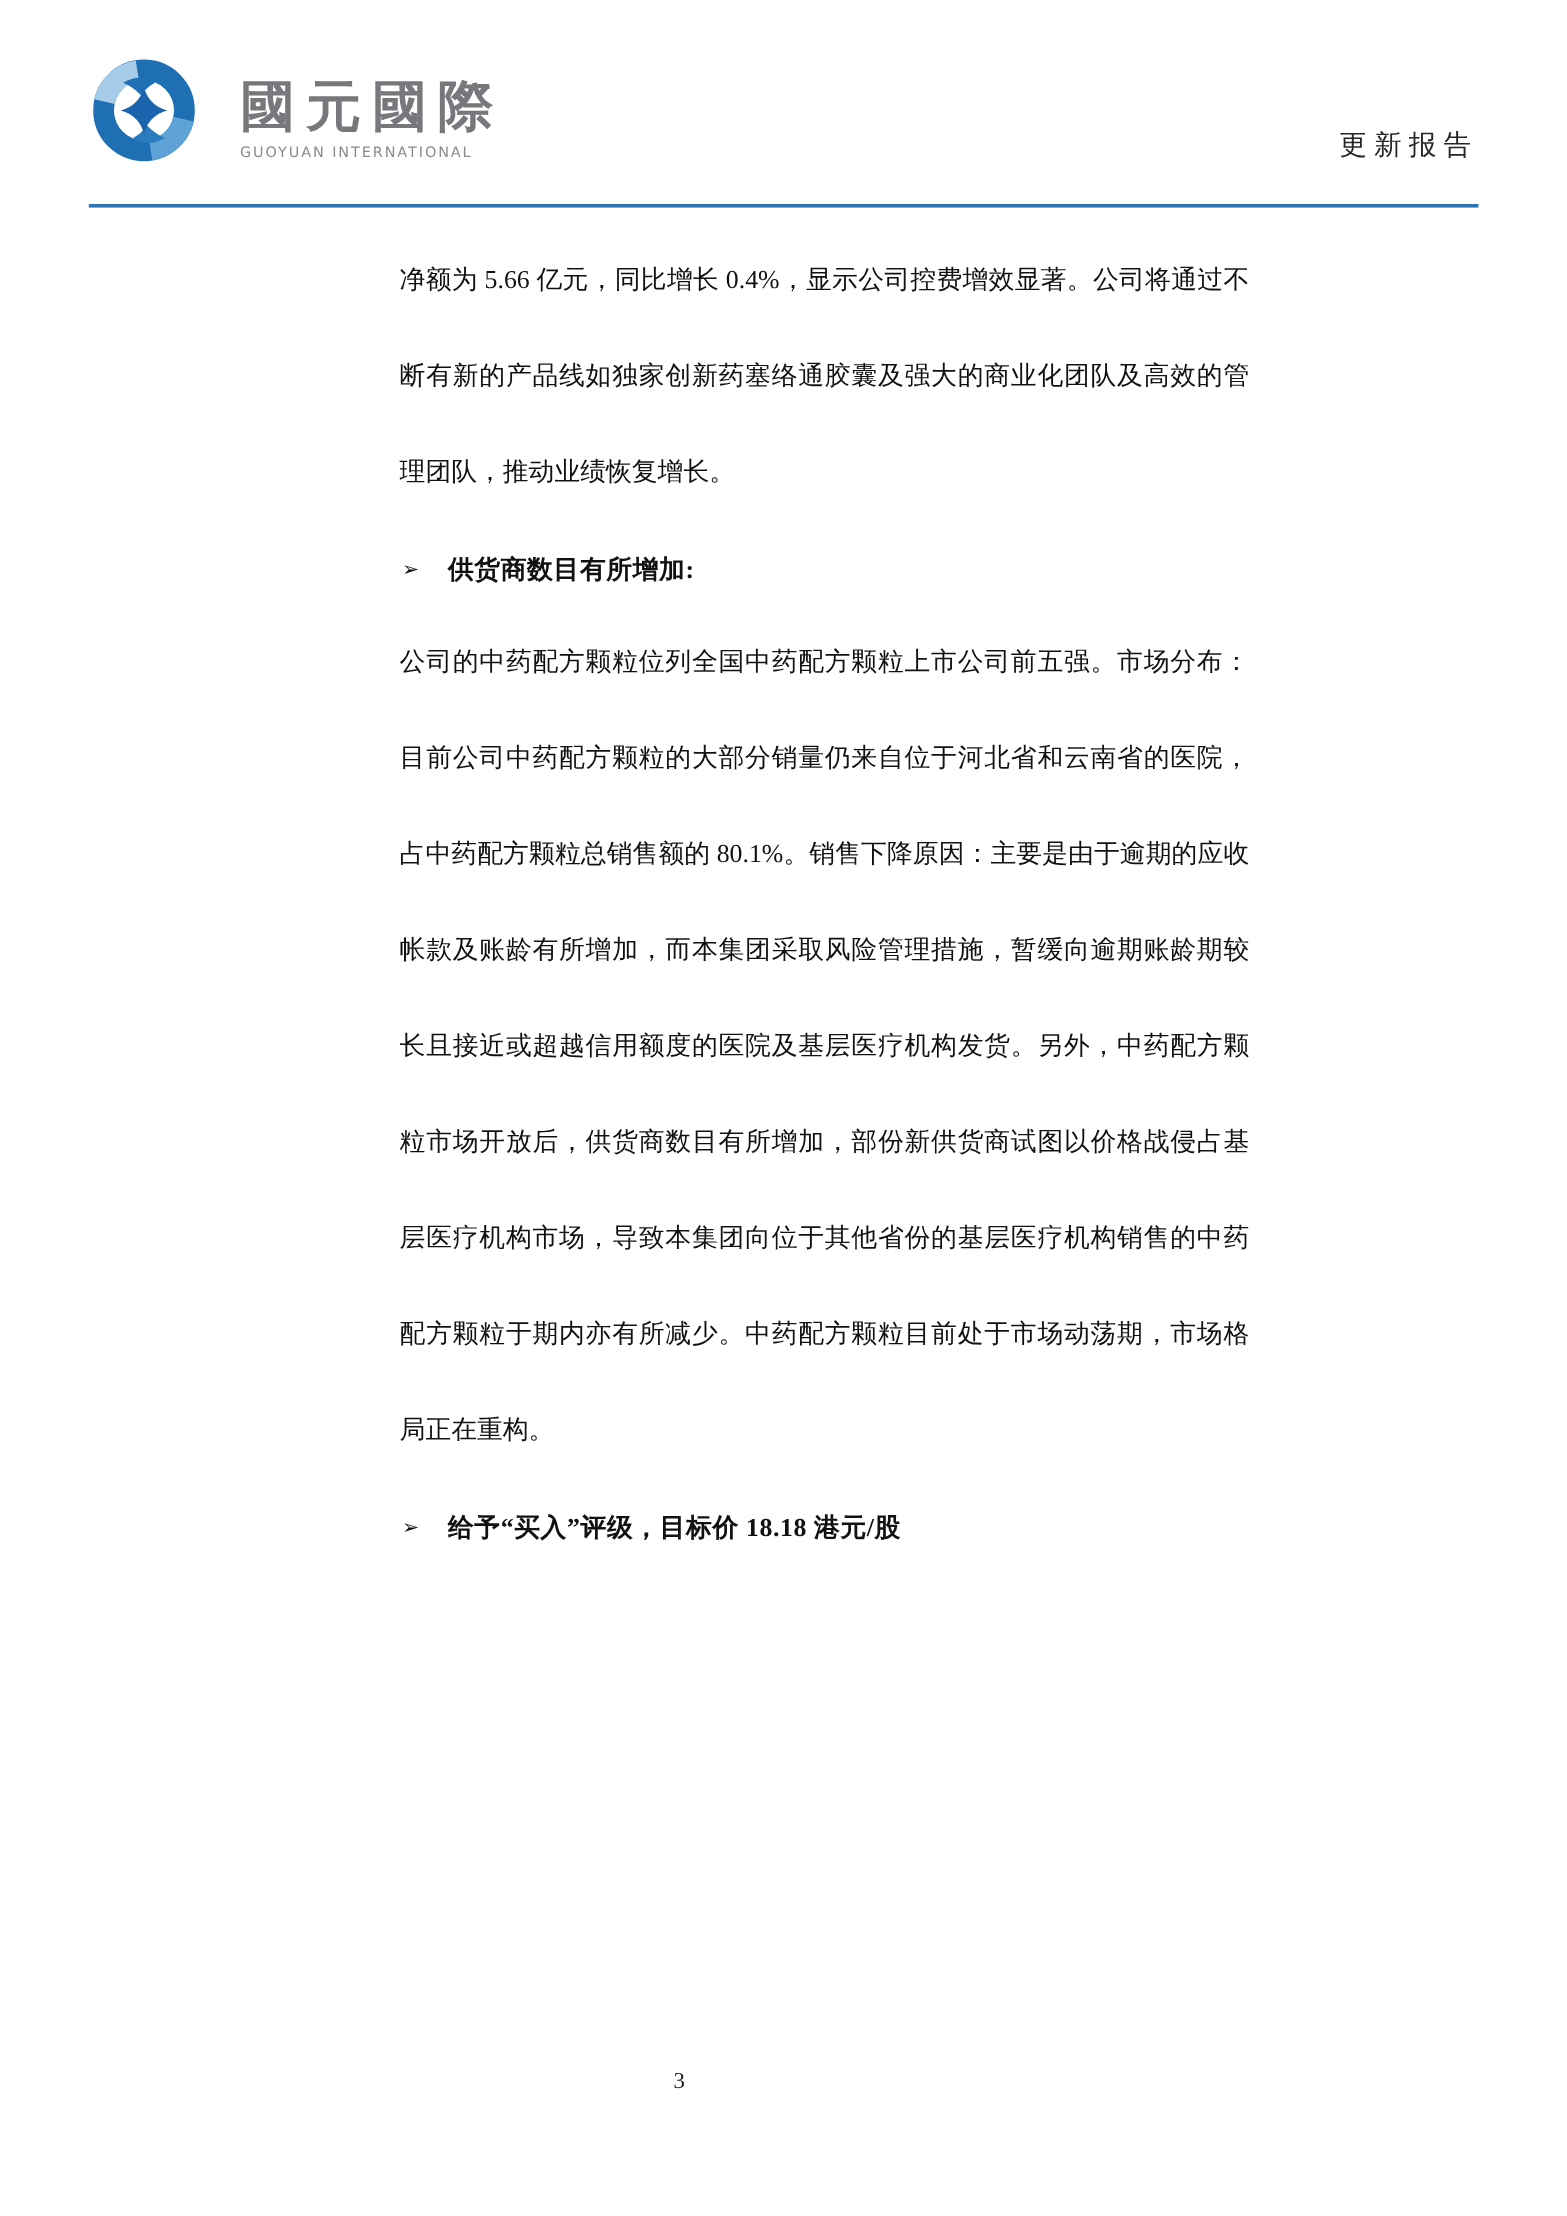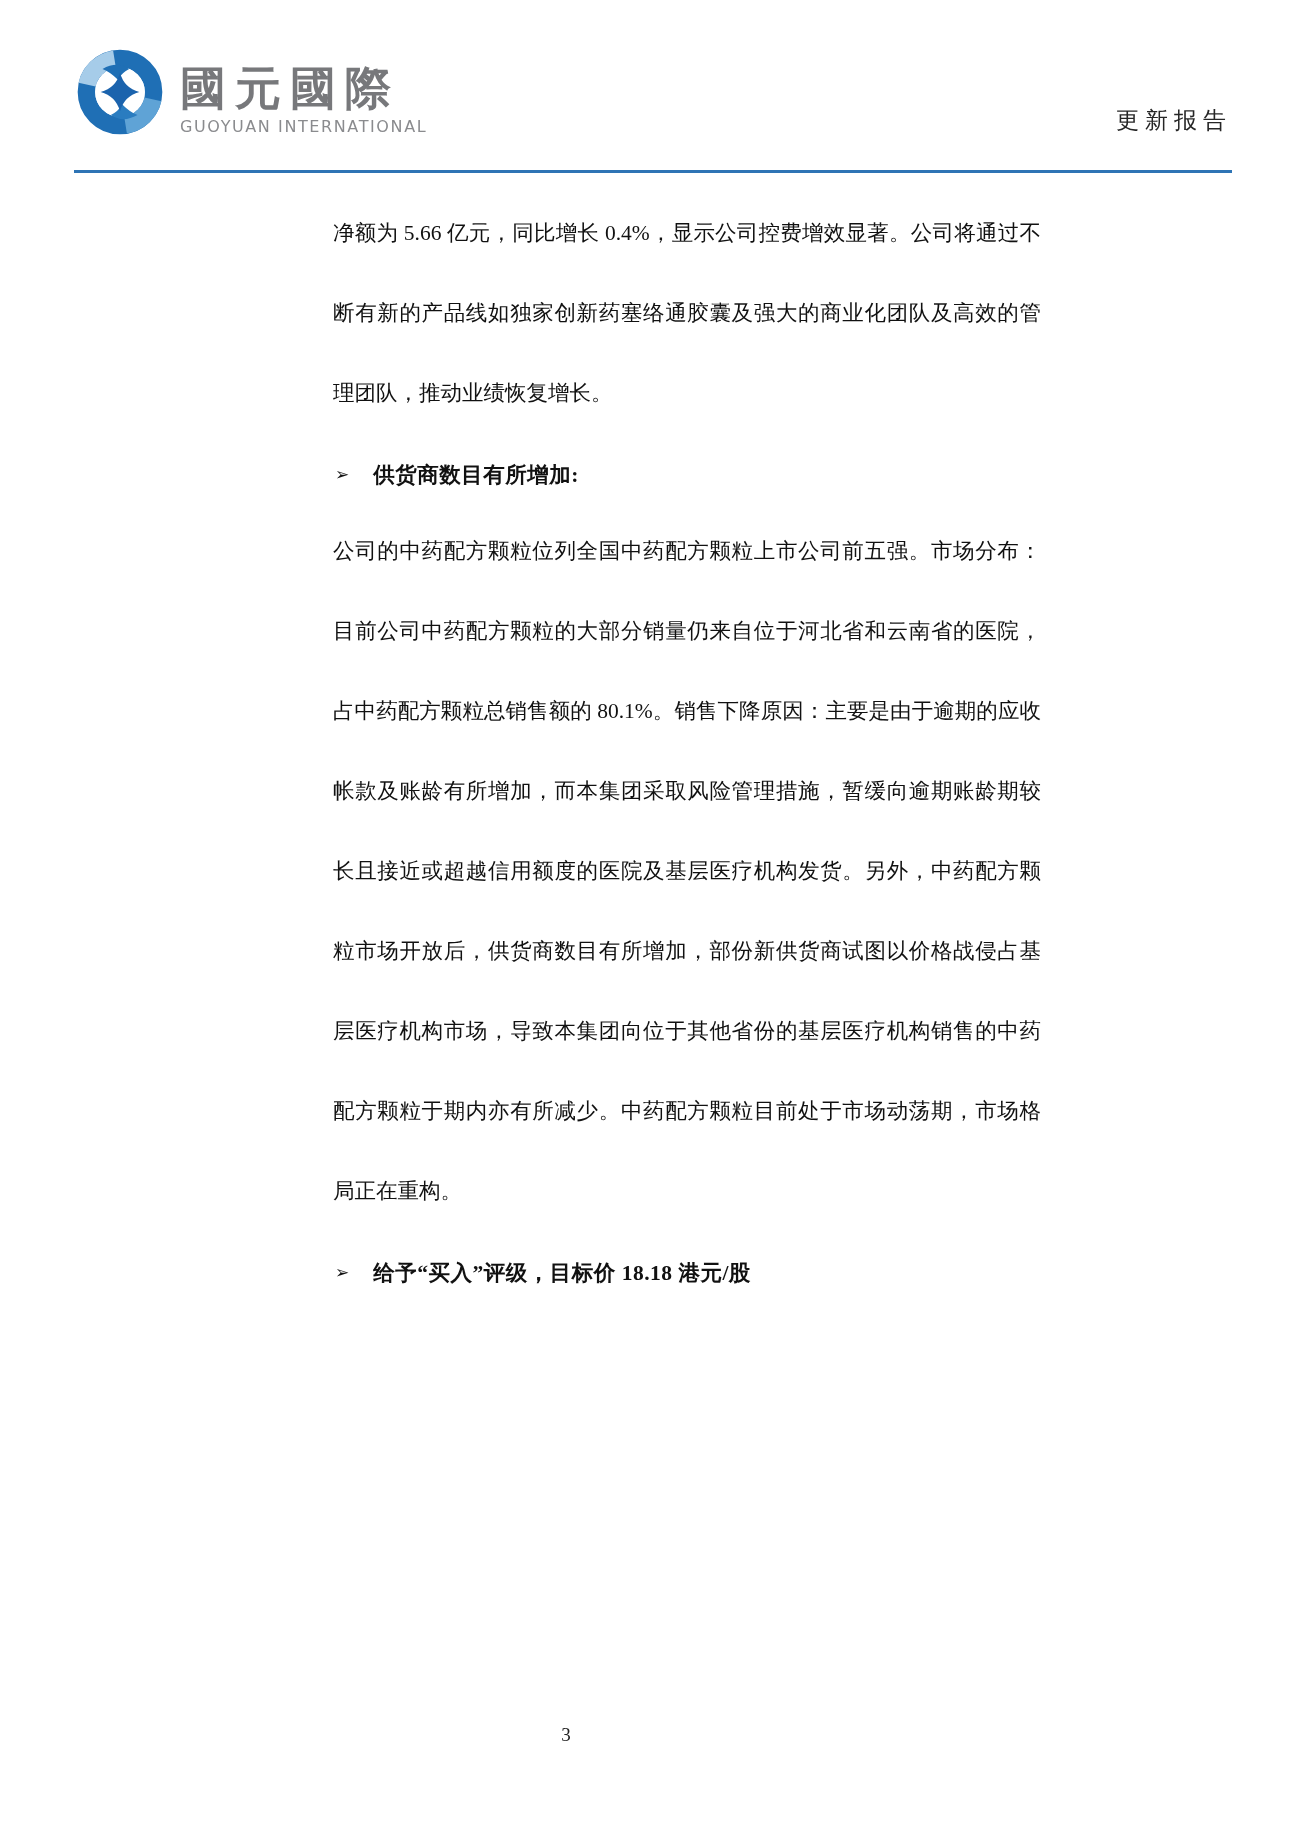--- a/index.html
+++ b/index.html
@@ -8,29 +8,29 @@
     width:1306px; height:1847px;
     margin:0 auto;
     background:#ffffff;
     font-family:"Liberation Serif","DejaVu Serif",serif;
     color:#111;
     overflow:hidden;
   }
   
   .header { padding:46px 74px 0 74px; }
   .header-row { display:flex; justify-content:space-between; align-items:flex-end; }
-  .logo { display:flex; align-items:center; gap:14px; }
+  .logo { display:flex; align-items:center; gap:34px; }
   .logo-icon { width:92px; height:92px; flex:0 0 auto; }
   .logo-text { padding-top:16px; font-family:"DejaVu Sans","Liberation Sans",sans-serif; }
   .brand-cn {
     font-size:46px; line-height:50px; color:#77787b;
     letter-spacing:9px; font-weight:600; white-space:nowrap;
   }
   .brand-en {
-    font-size:16px; line-height:22px; color:#8a8b8e;
+    font-size:12px; line-height:22px; color:#8a8b8e;
     letter-spacing:1.6px; margin-top:3px; white-space:nowrap;
   }
   .report-type {
     font-size:23px; color:#262626; letter-spacing:6px;
     font-weight:500; margin-bottom:2px; white-space:nowrap;text-align:right;
   }
   .header-rule { height:3px; margin-top:32px; }
   
   .content { margin:20px 265px 0 333px; width:708px; }
   .para {

